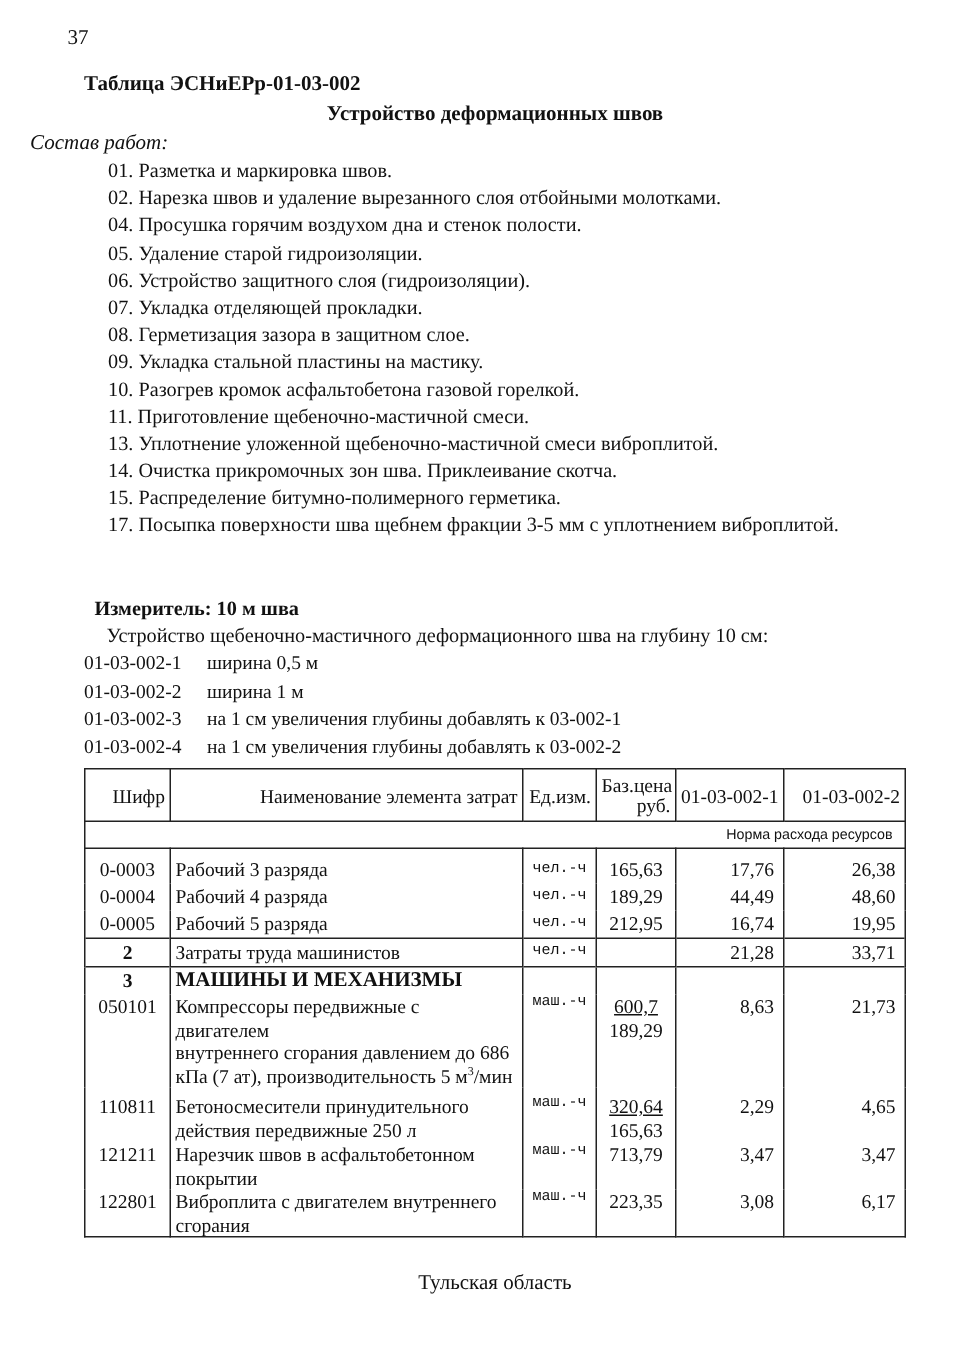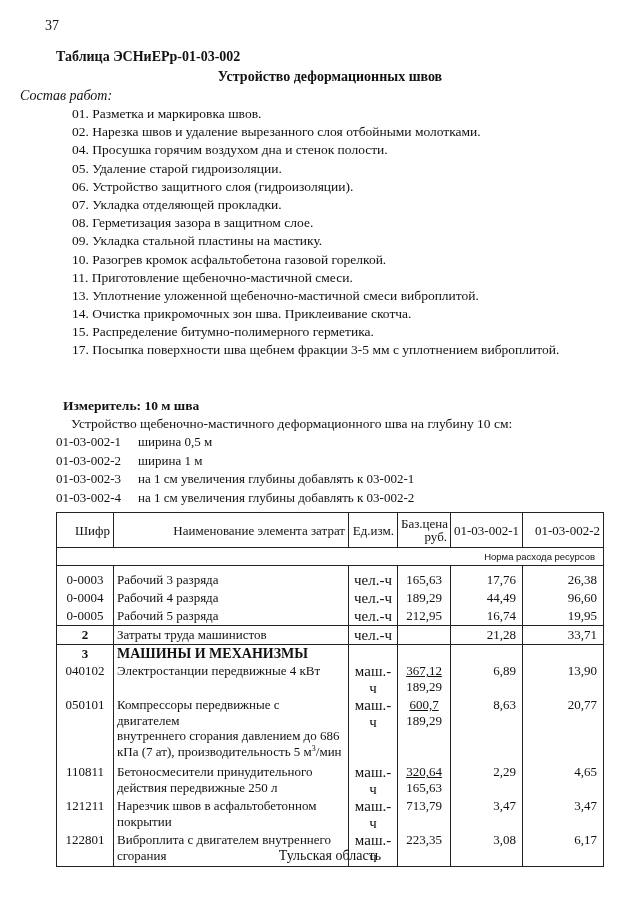--- a/index.html
+++ b/index.html
@@ -20,21 +20,21 @@
   .variant { height: 18.6px; line-height: 18.6px; white-space: nowrap; font-size: 13px; }
   .variant .code { display: inline-block; width: 82px; }
   .rates {
     position: absolute; top: 512px; left: 56px; width: 547px;
     border-collapse: collapse; font-size: 13px; table-layout: fixed;
   }
   .rates td, .rates th { border-left: 1px solid #222; border-right: 1px solid #222; padding: 0 3px; vertical-align: top; }
   .rates thead th { border: 1px solid #222; font-weight: normal; height: 34px; vertical-align: middle; text-align: right; line-height: 13px; }
   .rates .norm-row td { border: 1px solid #222; text-align: right; font-family: "Liberation Sans", "DejaVu Sans", sans-serif; font-size: 9.5px; height: 17px; vertical-align: middle; padding-right: 8px; }
   .rates td.code { text-align: center; }
-  .rates td.unit { text-align: center; font-size: 15px; }
+  .rates td.unit { text-align: center; font-size: 10px; font-family: Liberation Mono, monospace; }
   .rates td.price { text-align: center; }
   .rates td.num { text-align: right; padding-right: 6px; margin-top: 36px; }
   .rates tr.sec td { border-top: 1px solid #222; }
   .rates tr.sec td.code { font-weight: bold; }
   .rates tr.last td { border-bottom: 1px solid #222; }
   .rates tr.row1 td { height: 18px; line-height: 18px; }
   .rates tr.first td { padding-top: 5px; }
   .rates td.name { line-height: 15.5px; }
   .rates tr.sec-bold td.name { font-weight: bold; font-size: 14px; }
   .u { text-decoration: underline; }
@@ -106,21 +106,21 @@
       <td class="price">165,63</td>
       <td class="num">17,76</td>
       <td class="num">26,38</td>
     </tr>
     <tr class="row1">
       <td class="code">0-0004</td>
       <td class="name">Рабочий 4 разряда</td>
       <td class="unit">чел.-ч</td>
       <td class="price">189,29</td>
       <td class="num">44,49</td>
-      <td class="num">96,60</td>
+      <td class="num">48,60</td>
     </tr>
     <tr class="row1">
       <td class="code">0-0005</td>
       <td class="name">Рабочий 5 разряда</td>
       <td class="unit">чел.-ч</td>
       <td class="price">212,95</td>
       <td class="num">16,74</td>
       <td class="num">19,95</td>
     </tr>
     <tr class="row1 sec">
@@ -133,34 +133,26 @@
     </tr>
     <tr class="row1 sec sec-bold">
       <td class="code">3</td>
       <td class="name">МАШИНЫ И МЕХАНИЗМЫ</td>
       <td class="unit"></td>
       <td class="price"></td>
       <td class="num"></td>
       <td class="num"></td>
     </tr>
     <tr>
-      <td class="code">040102</td>
-      <td class="name">Электростанции передвижные 4 кВт</td>
-      <td class="unit">маш.-ч</td>
-      <td class="price"><span class="u">367,12</span><br><span>189,29</span></td>
-      <td class="num">6,89</td>
-      <td class="num">13,90</td>
-    </tr>
-    <tr>
       <td class="code">050101</td>
       <td class="name"><span>Компрессоры передвижные с двигателем</span><br><span>внутреннего сгорания давлением до 686</span><br><span>кПа (7 ат), производительность 5 м</span><sup>3</sup><span>/мин</span></td>
       <td class="unit">маш.-ч</td>
       <td class="price"><span class="u">600,7</span><br><span>189,29</span></td>
       <td class="num">8,63</td>
-      <td class="num">20,77</td>
+      <td class="num">21,73</td>
     </tr>
     <tr>
       <td class="code" style="padding-top:5px">110811</td>
       <td class="name" style="padding-top:5px"><span>Бетоносмесители принудительного</span><br><span>действия передвижные 250 л</span></td>
       <td class="unit" style="padding-top:5px">маш.-ч</td>
       <td class="price" style="padding-top:5px"><span class="u">320,64</span><br><span>165,63</span></td>
       <td class="num" style="padding-top:5px">2,29</td>
       <td class="num" style="padding-top:5px">4,65</td>
     </tr>
     <tr>

